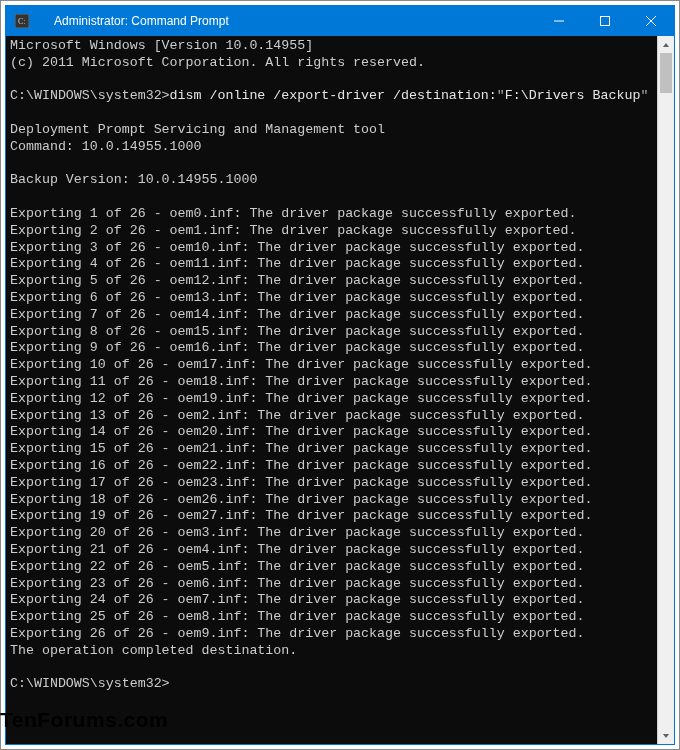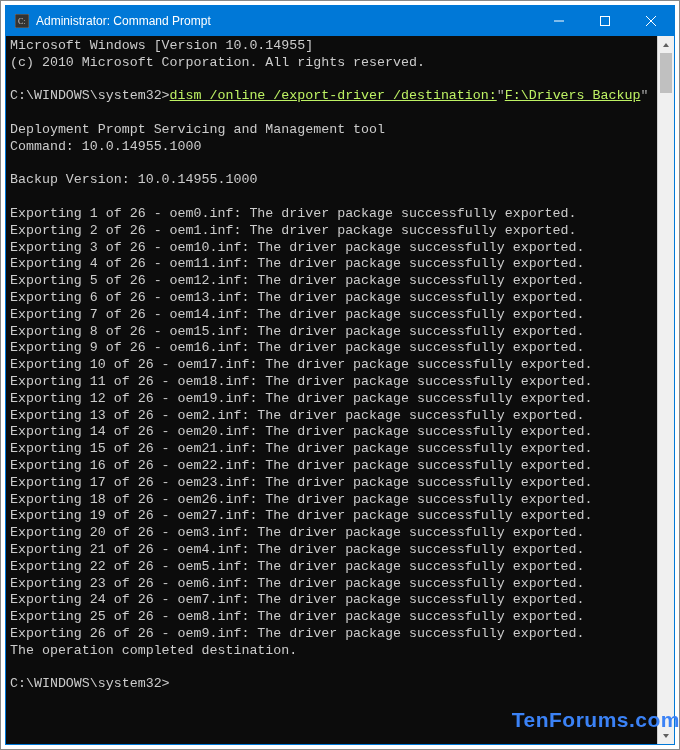--- a/index.html
+++ b/index.html
@@ -46,20 +46,21 @@
       margin-right: 6px;
       display: flex;
       align-items: center;
       justify-content: center;
       color: #e0e0e0;
     }
     .titlebar-title {
       flex: 1;
       white-space: nowrap;
       overflow: hidden;
+      margin-left: 18px;
     }
     .win-controls {
       display: flex;
       height: 100%;
     }
     .win-btn {
       width: 46px;
       height: 100%;
       display: flex;
       align-items: center;
@@ -109,32 +110,32 @@
     }
     .sb-thumb {
       position: absolute;
       top: 0;
       left: 2px;
       right: 2px;
       height: 40px;
       background: #c0c0c0;
       cursor: pointer;
     }
-    .cmd-yellow { color: #bef264; text-decoration: underline; }
+    .cmd-yellow { color: #e5e5e5; }
     .cmd-gray { color: #aaaaaa; }
     .watermark {
       position: absolute;
       bottom: 18px;
       left: 0;
       right: 0;
-      text-align: right;
+      text-align: left;
       font-family: Arial, sans-serif;
       font-weight: bold;
       font-size: 21px;
-      color: #3b82f6;
+      color: #000000;
       pointer-events: none;
       letter-spacing: 0.5px;
     }
   </style>
 </head>
 <body>
 
 <div class="outer-border">
 <div class="window">
 
@@ -161,21 +162,21 @@
         <svg width="10" height="10" viewBox="0 0 10 10">
               <line x1="0" y1="0" x2="10" y2="10" stroke="#fff" stroke-width="1"></line>
               <line x1="10" y1="0" x2="0" y2="10" stroke="#fff" stroke-width="1"></line>
             </svg>
       </div>
     </div>
   </div>
 
   <div class="console-wrap">
     <div class="console"><span>Microsoft Windows [Version 10.0.14955]</span>
-<span>(c) 2010 Microsoft Corporation. All rights reserved.</span>
+<span>(c) 2011 Microsoft Corporation. All rights reserved.</span>
 
 <span>C:\WINDOWS\system32&gt;</span><span class="cmd-yellow">dism /online /export-driver /destination:</span><span class="cmd-gray">"</span><span class="cmd-yellow">F:\Drivers Backup</span><span class="cmd-gray">"</span>
 
 <span>Deployment Prompt Servicing and Management tool</span>
 <span>Command: 10.0.14955.1000</span>
 
 <span>Backup Version: 10.0.14955.1000</span>
 
 <div id="exports-mount">Exporting 1 of 26 - oem0.inf: The driver package successfully exported.
 Exporting 2 of 26 - oem1.inf: The driver package successfully exported.

